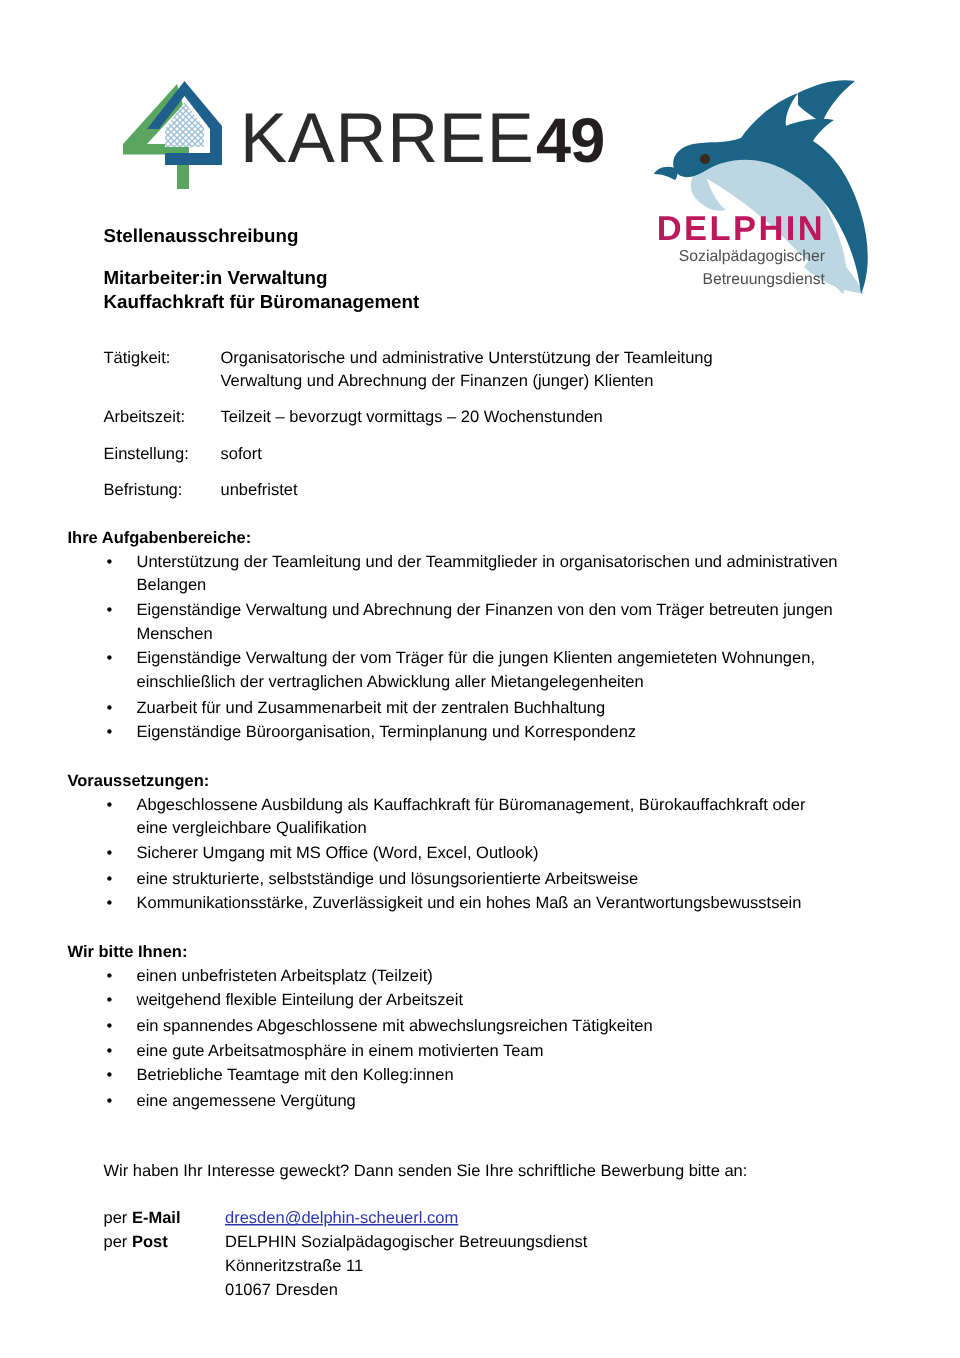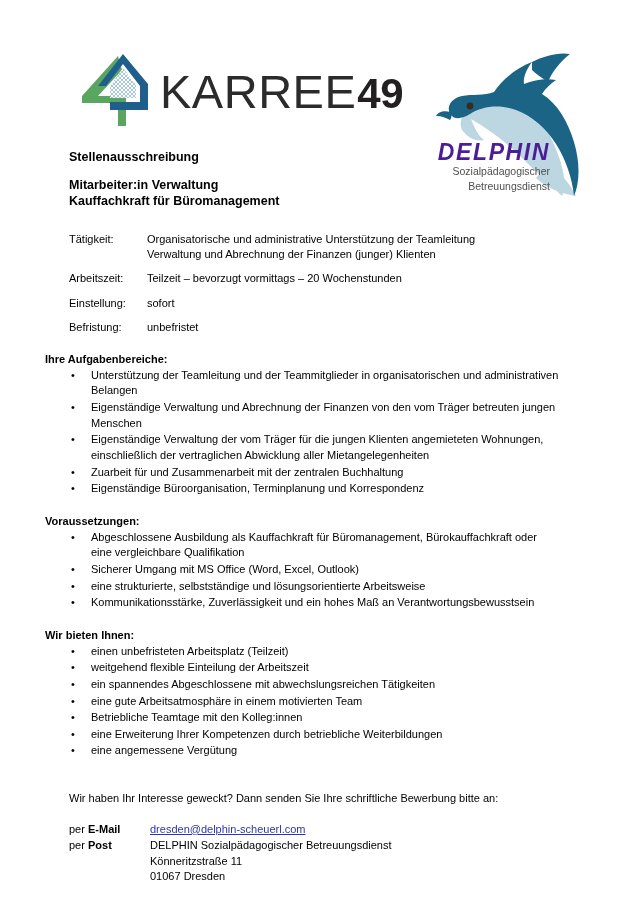--- a/index.html
+++ b/index.html
@@ -79,23 +79,22 @@
   .delphin-text {
     position: absolute;
     left: 0;
     top: 96px;
     width: 140px;
     text-align: right;
   }
   .delphin-name {
     font-size: 23px;
     font-weight: 700;
-    font-style: italic;
     letter-spacing: 1.6px;
-    color: #4c1d95;
+    color: #be185d;
     line-height: 1.05;
   }
   .delphin-sub {
     font-size: 10.5px;
     color: #4f4f4f;
     line-height: 1.32;
     margin-top: 1px;
   }
 
   
@@ -314,28 +313,27 @@
       <div class="section-title">Voraussetzungen:</div>
       <ul class="bullets">
         <li>Abgeschlossene Ausbildung als Kauffachkraft für Büromanagement, Bürokauffachkraft oder eine vergleichbare Qualifikation</li>
         <li>Sicherer Umgang mit MS Office (Word, Excel, Outlook)</li>
         <li>eine strukturierte, selbstständige und lösungsorientierte Arbeitsweise</li>
         <li>Kommunikationsstärke, Zuverlässigkeit und ein hohes Maß an Verantwortungsbewusstsein</li>
       </ul>
     </div>
 
     <div class="section">
-      <div class="section-title">Wir bieten Ihnen:</div>
+      <div class="section-title">Wir bitte Ihnen:</div>
       <ul class="bullets">
         <li>einen unbefristeten Arbeitsplatz (Teilzeit)</li>
         <li>weitgehend flexible Einteilung der Arbeitszeit</li>
         <li>ein spannendes Abgeschlossene mit abwechslungsreichen Tätigkeiten</li>
         <li>eine gute Arbeitsatmosphäre in einem motivierten Team</li>
         <li>Betriebliche Teamtage mit den Kolleg:innen</li>
-        <li>eine Erweiterung Ihrer Kompetenzen durch betriebliche Weiterbildungen</li>
         <li>eine angemessene Vergütung</li>
       </ul>
     </div>
 
     <div class="closing">Wir haben Ihr Interesse geweckt? Dann senden Sie Ihre schriftliche Bewerbung bitte an:</div>
 
     <div class="contact">
       <div class="contact-row">
         <div class="contact-label">
           <span>per</span>

